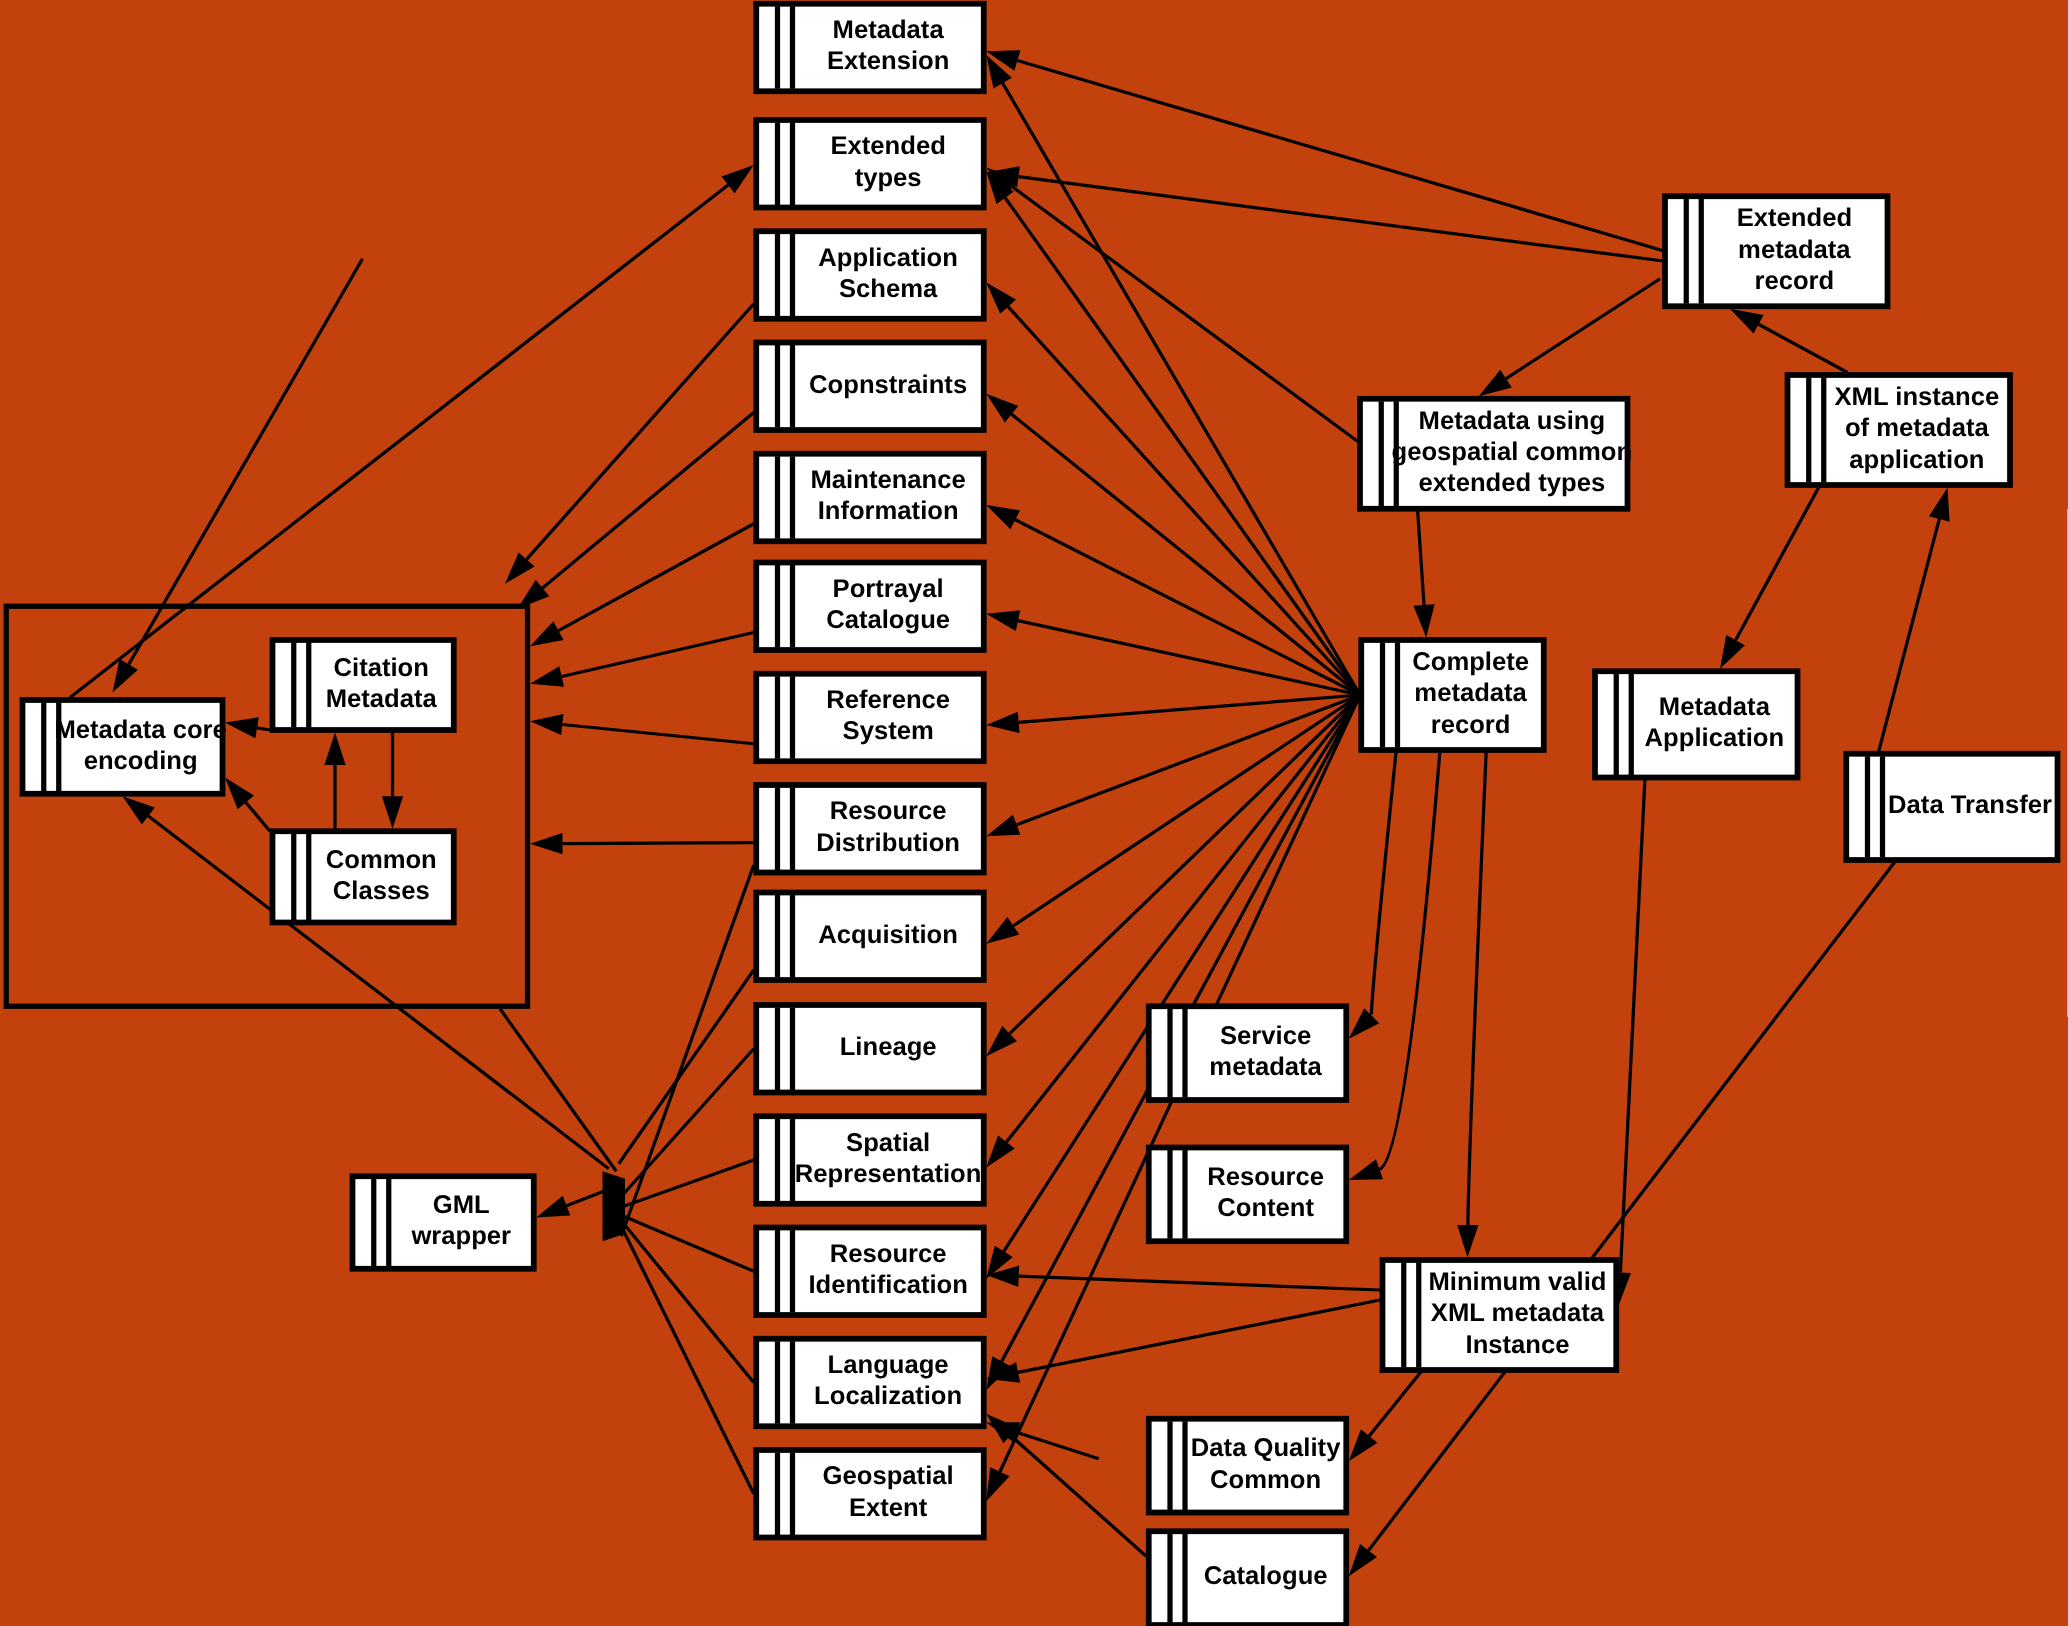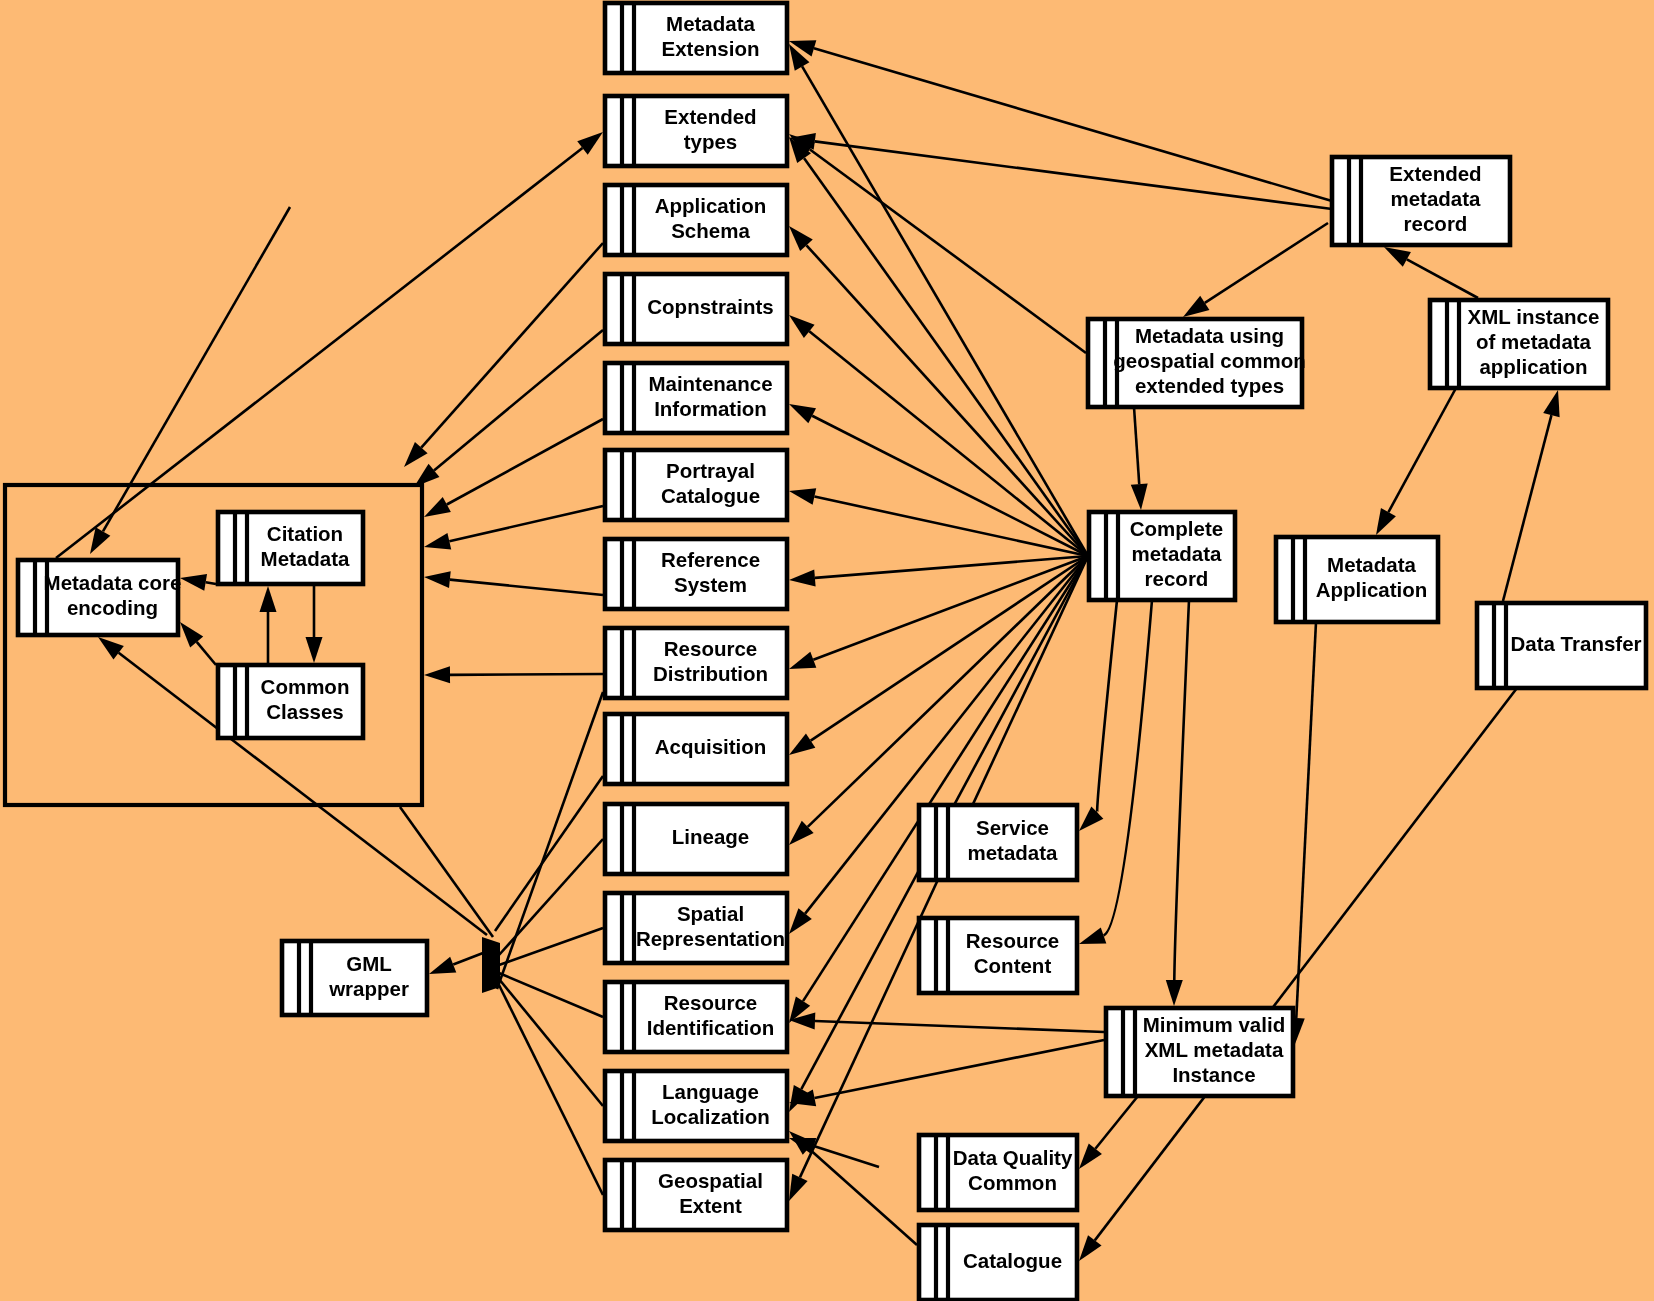--- a/index.html
+++ b/index.html
@@ -1,18 +1,18 @@
 <!DOCTYPE html>
 <html><head>
 <meta charset="utf-8">
 <style>
   html,body{margin:0;padding:0;background:#ffffff;}
   body{width:1654px;height:1301px;overflow:hidden;
        font-family:"Liberation Sans","DejaVu Sans",sans-serif;}
-  #stage{position:relative;width:1654px;height:1301px;background:#fdba74;}
+  #stage{position:relative;width:1654px;height:1301px;background:#c2410c;}
   svg#diagram{position:absolute;left:0;top:0;width:1654px;height:1301px;display:block;}
   .pkg-label{font-family:"Liberation Sans","DejaVu Sans",sans-serif;
              font-weight:bold;font-size:20.5px;fill:#000;
              text-anchor:middle;dominant-baseline:middle;}
   .edge{stroke:#000;fill:none;stroke-width:2.6;}
   .boxline{stroke:#000;fill:#fff;stroke-width:4.6;}
   .tabline{stroke:#000;stroke-width:4.2;}
   .panelline{stroke:#000;fill:none;stroke-width:4.2;}
   .arrowhead{fill:#000;stroke:none;}
   .hub{fill:#000;stroke:none;}

